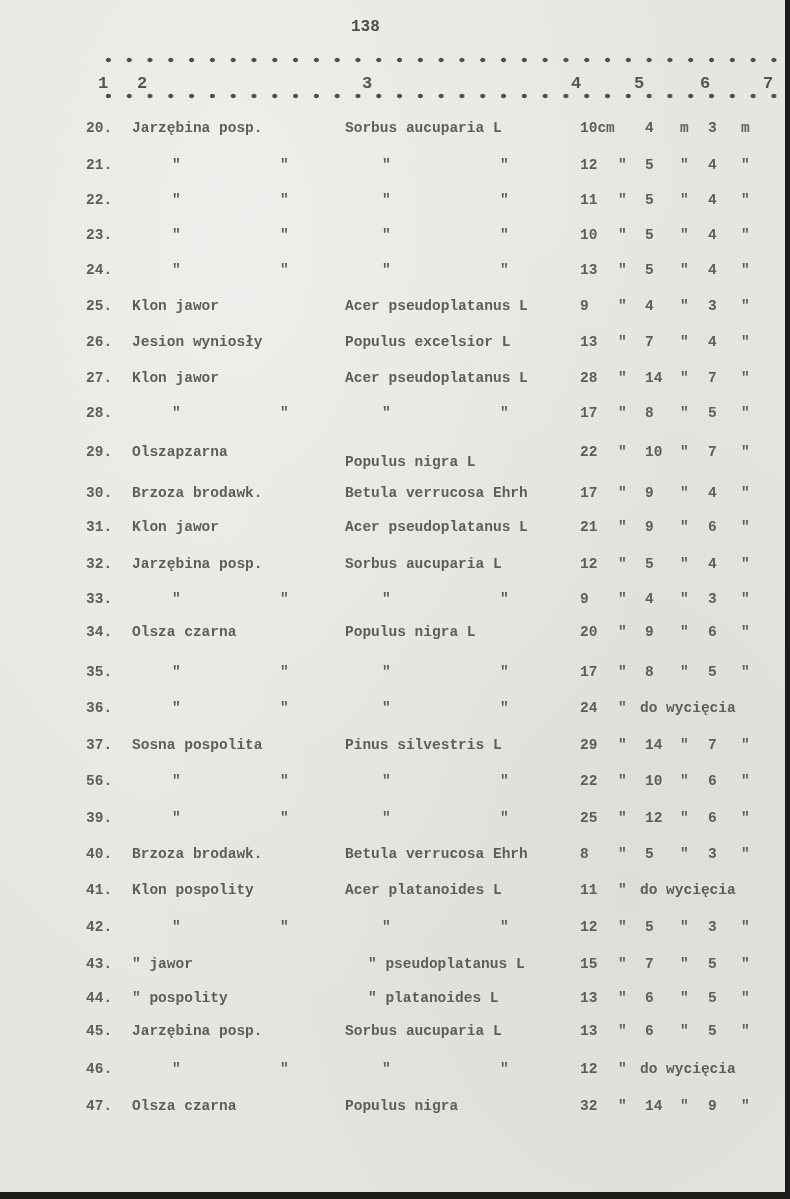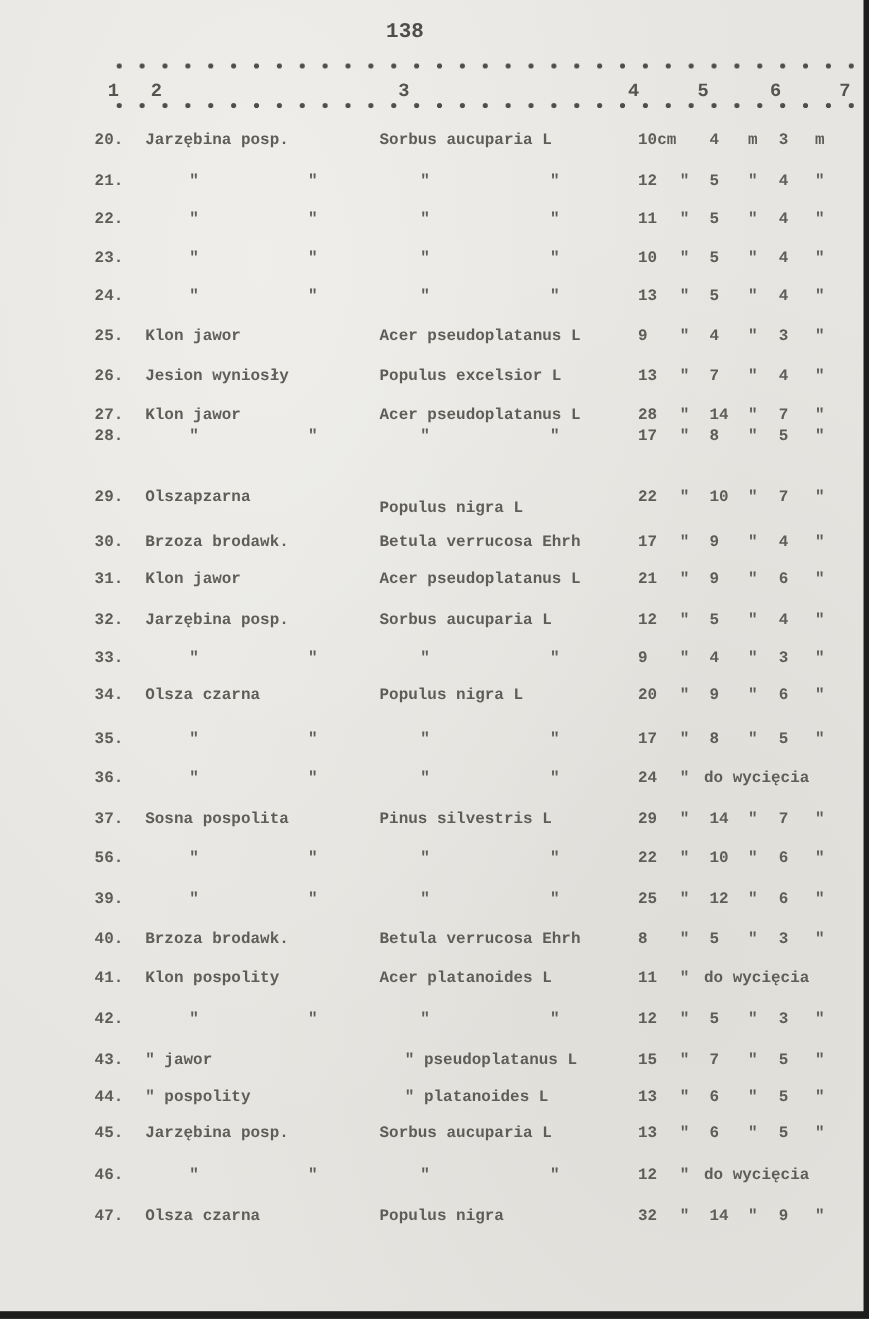--- a/index.html
+++ b/index.html
@@ -22,21 +22,21 @@
       background: #e6e5e1;
       background-image:
         radial-gradient(ellipse at 30% 20%, rgba(255,255,255,0.35), rgba(255,255,255,0) 60%),
         radial-gradient(ellipse at 80% 75%, rgba(200,198,192,0.25), rgba(200,198,192,0) 55%);
       color: #5b5a56;
     }
     .page-number {
       position: absolute;
       left: 351px;
       top: 18px;
-      font-size: 19px;
+      font-size: 16px;
       font-weight: bold;
       letter-spacing: 0px;
       color: #4e4d49;
     }
     .dot-line {
       position: absolute;
       left: 98px;
       width: 690px;
       height: 8px;
       background-image: radial-gradient(circle, #4f4e4a 2.2px, rgba(0,0,0,0) 2.6px);
@@ -189,21 +189,21 @@
         <span class="c-no">27.</span>
         <span class="c-pl">Klon jawor</span>
         <span class="c-lat">Acer pseudoplatanus L</span>
         <span class="c-d">28</span>
         <span class="c-du">"</span>
         <span class="c-h">14</span>
         <span class="c-hu">"</span>
         <span class="c-c">7</span>
         <span class="c-cu">"</span>
       </div>
-      <div class="row" style="top: 389px;">
+      <div class="row" style="top: 405px;">
         <span class="c-no">28.</span>
         <span class="c-pl-ditto1">"</span>
         <span class="c-pl-ditto2">"</span>
         <span class="c-lat-ditto1">"</span>
         <span class="c-lat-ditto2">"</span>
         <span class="c-d">17</span>
         <span class="c-du">"</span>
         <span class="c-h">8</span>
         <span class="c-hu">"</span>
         <span class="c-c">5</span>

